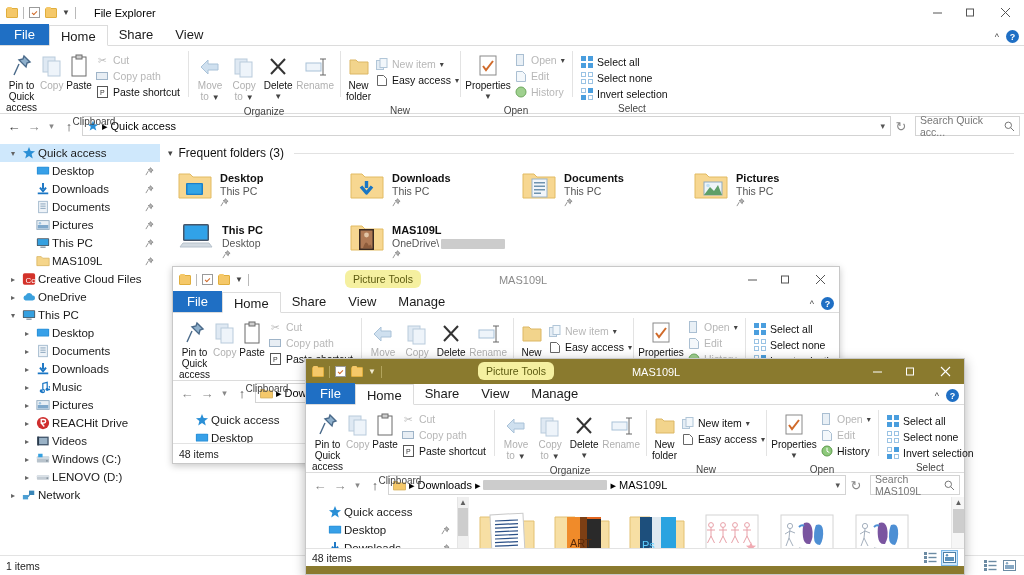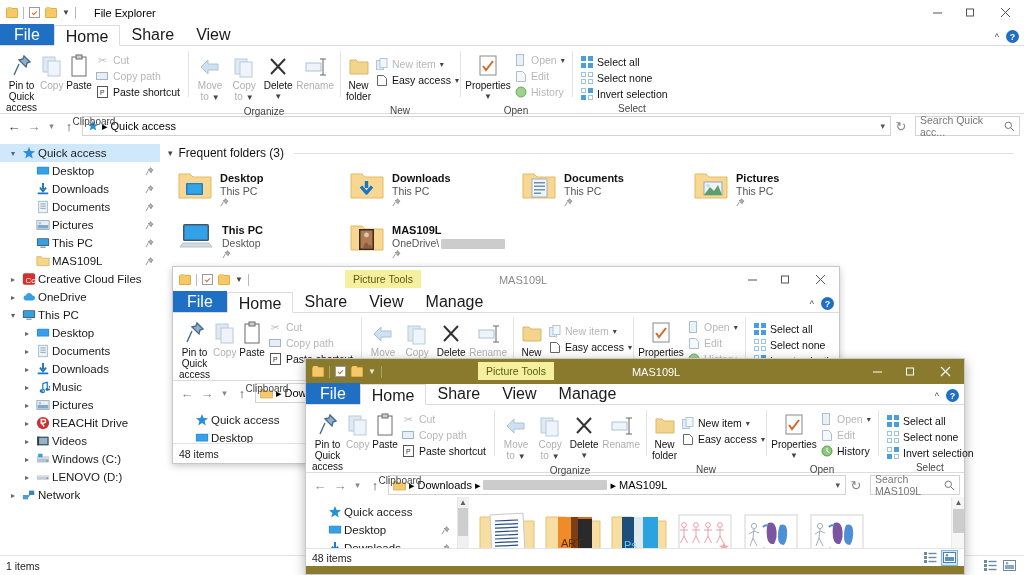--- a/index.html
+++ b/index.html
@@ -15,28 +15,28 @@
   .titlebar{height:25px;display:flex;align-items:center;padding:0 0 0 6px;position:relative;}
   .qat{display:flex;align-items:center;gap:5px;height:25px;}
   .qat .sep{width:1px;height:12px;background:#b9b9b9;}
   .mini-folder{width:12px;height:10px;background:#f5c869;border:1px solid #e0ae3d;border-radius:1px;position:relative;}
   .mini-folder:before{content:"";position:absolute;left:0;top:-2px;width:5px;height:2px;background:#f5c869;border-radius:1px 1px 0 0;}
   .mini-chk{width:11px;height:11px;background:#fff;border:1px solid #9a9a9a;position:relative;}
   .mini-chk:after{content:"";position:absolute;left:2px;top:3px;width:4px;height:2px;border-left:1.5px solid #d06a2a;border-bottom:1.5px solid #d06a2a;transform:rotate(-45deg);}
   .qat-caret{font-size:8px;color:#444;line-height:1;}
   .win-title{font-size:11px;margin-left:18px;}
   .ctx-tab{position:absolute;height:18px;top:3px;display:flex;align-items:center;justify-content:center;
-           padding:0 8px;font-size:10.5px;}
+           padding:0 8px;font-size:10.5px;border-radius:6px;}
   .wbtns{position:absolute;right:0;top:0;height:25px;display:flex;}
   .wbtn{width:33px;height:25px;display:flex;align-items:center;justify-content:center;font-size:12px;color:#555;}
   .wbtn.close{width:37px;}
 
   
   .tabs{height:21px;display:flex;align-items:flex-end;border-bottom:1px solid #dcdcdc;background:#fff;position:relative;}
-  .tab{height:21px;line-height:21px;padding:0 11px;font-size:16px;color:#1a1a1a;}
+  .tab{height:21px;line-height:21px;padding:0 11px;font-size:13px;color:#1a1a1a;}
   .tab.file{background:#1f6fc4;color:#fff;padding:0 14px;}
   .tab.active{background:#fff;border:1px solid #dcdcdc;border-bottom:1px solid #fff;margin-bottom:-1px;margin-top:32px;}
   .ribbon-right{position:absolute;right:5px;bottom:2px;display:flex;align-items:center;gap:7px;}
   .chev{font-size:9px;color:#444;}
   .help{width:13px;height:13px;border-radius:50%;background:#1f6fc4;color:#fff;font-size:9px;
         display:flex;align-items:center;justify-content:center;font-weight:bold;}
 
   
   .ribbon{background:#fff;border-bottom:1px solid #dcdcdc;display:flex;position:relative;}
   .rgroup{display:flex;flex-direction:column;justify-content:space-between;padding:4px 5px 0 5px;position:relative;}
@@ -89,21 +89,21 @@
 
   
   .status{height:20px;border-top:1px solid #e3e3e3;display:flex;align-items:center;
           justify-content:space-between;padding:0 6px;font-size:10.5px;color:#222;background:#fff;}
   .viewtoggle{display:flex;gap:2px;align-items:center;}
   .vt{width:17px;height:16px;display:flex;align-items:center;justify-content:center;}
   .vt.on{background:#cfe8fc;border:1px solid #7ab7e8;}
 
   
   svg{display:block;}
-  .thumbgrid{display:flex;gap:4px;padding:8px 0 0 6px;text-align:center;}
+  .thumbgrid{display:flex;gap:13px;padding:8px 0 0 6px;text-align:center;}
   .thumbcell{width:62px;height:58px;display:flex;align-items:center;justify-content:center;}
   .bottomband{position:absolute;left:0;right:0;bottom:0;height:8px;background:#8a7a2e;}
 </style>
 </head>
 <body>
 
 <div class="root">
 
   <div class="win" id="winMain" style="left:0;top:0;width:1024px;height:575px;border:none;">
 

